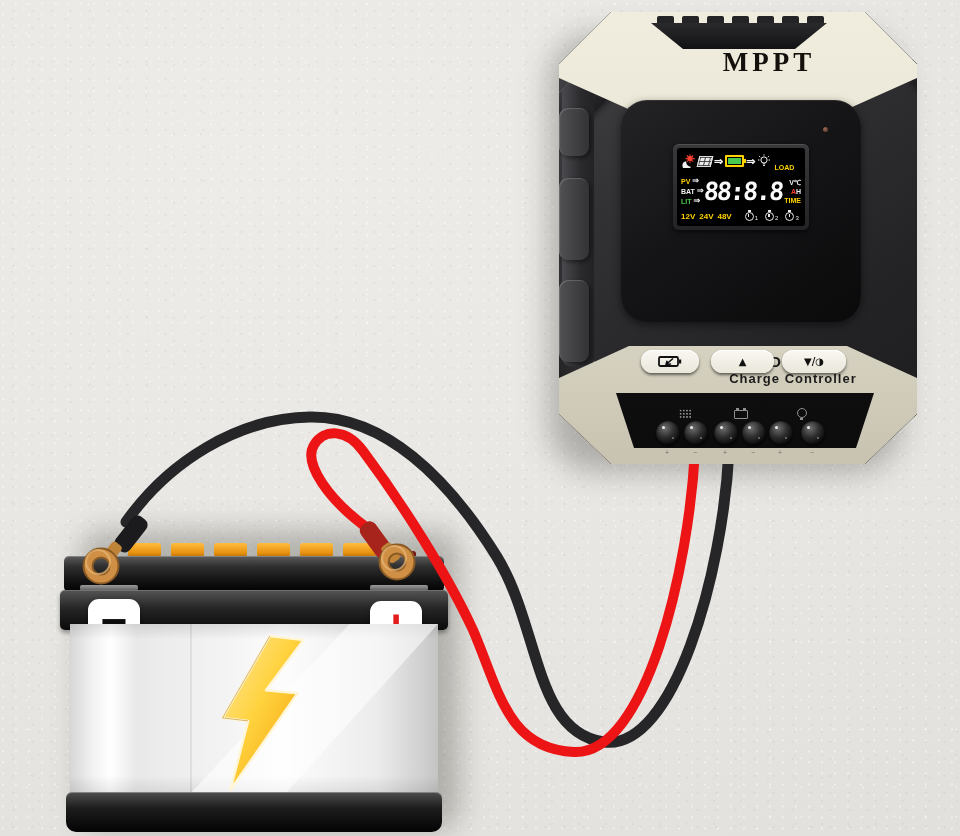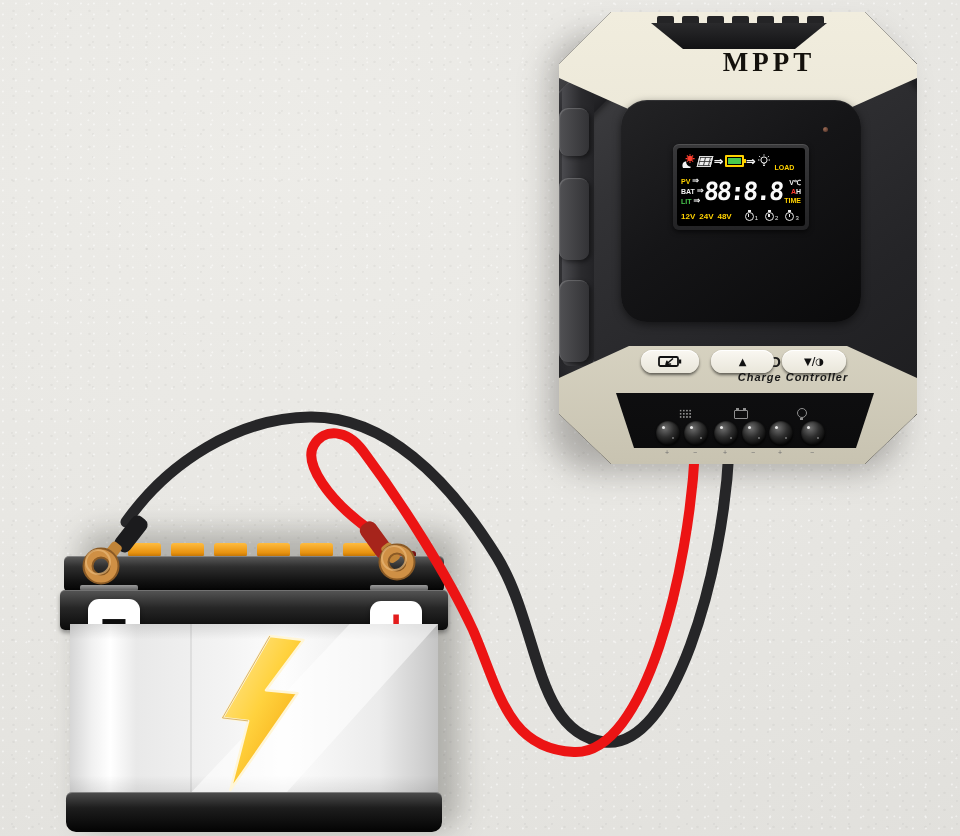--- a/index.html
+++ b/index.html
@@ -45,21 +45,21 @@
   .fin{position:absolute;top:4px;width:17px;height:10px;border-radius:2px;background:#242426;}
   .fin-bar{position:absolute;left:92px;top:11px;width:176px;height:26px;background:linear-gradient(180deg,#2a2a2c,#121214);
     clip-path:polygon(0 0,176px 0,144px 26px,32px 26px);}
   .brand{position:absolute;left:0;top:35px;width:100%;text-align:center;
     font-family:"Liberation Serif", serif;font-size:27px;font-weight:bold;color:#14110c;letter-spacing:4px;}
   .cream-footer{position:absolute;inset:0;
     clip-path:polygon(0 366px,70px 334px,288px 334px,358px 366px,358px 402px,306px 452px,52px 452px,0 402px);
     background:linear-gradient(180deg,#ece8d8 0%,#e0dccb 55%,#c8c3b1 100%);}
   .series{position:absolute;left:169px;top:341px;width:130px;text-align:center;color:#1b1b1b;}
   .series .main{font-size:15px;font-weight:bold;letter-spacing:5px;}
-  .series .sub{font-size:11px;font-weight:bold;letter-spacing:1px;margin-top:1px;font-style:italic;}
+  .series .sub{font-size:13px;font-weight:bold;letter-spacing:1px;margin-top:1px;}
   .panel{position:absolute;left:62px;top:88px;width:240px;height:222px;border-radius:26px;
     background:linear-gradient(145deg,#232325 0%,#151517 45%,#0a0a0b 100%);
     box-shadow:inset 0 1px 1px rgba(255,255,255,.09), 0 3px 8px rgba(0,0,0,.5);}
   .led{position:absolute;right:33px;top:27px;width:5px;height:5px;border-radius:50%;
     background:radial-gradient(circle at 35% 35%, #9a6a55, #4a2c22);}
 
   
   .lcd{position:absolute;left:52px;top:44px;width:136px;height:86px;border-radius:6px;
     background:linear-gradient(180deg,#39393b,#232325);
     box-shadow:0 2px 5px rgba(0,0,0,.6), inset 0 1px 0 rgba(255,255,255,.12);padding:4px;box-sizing:border-box;}

